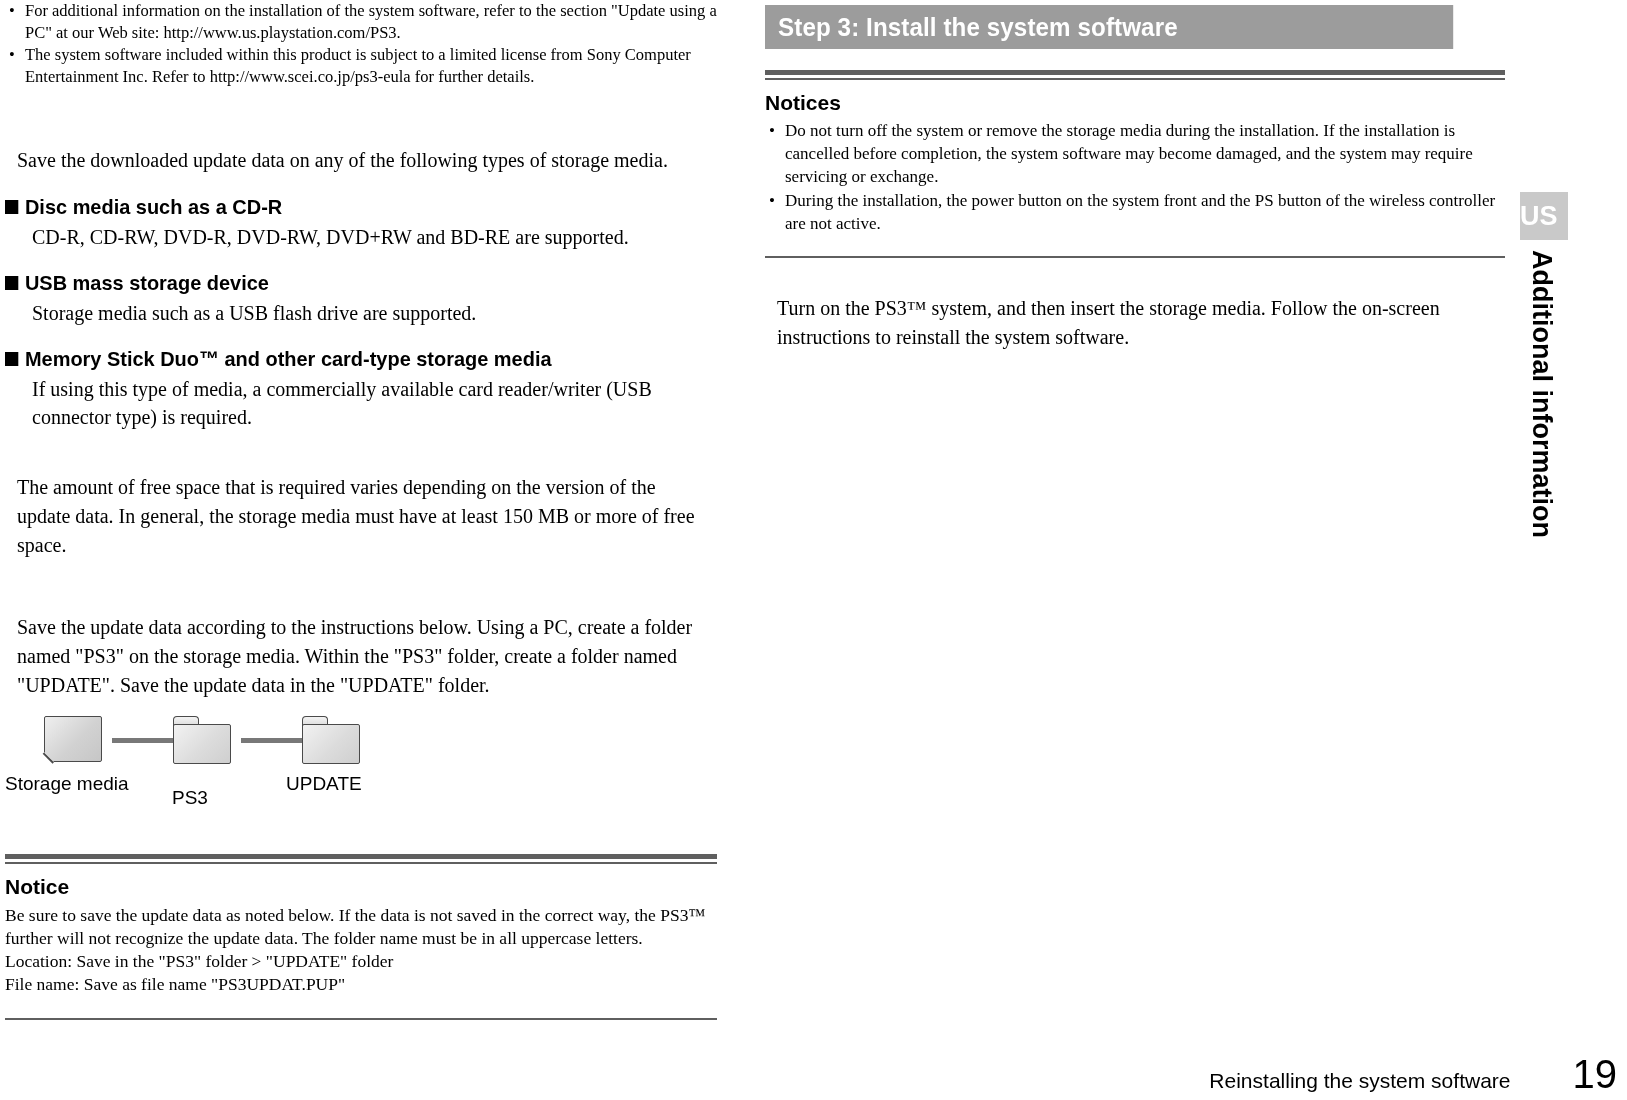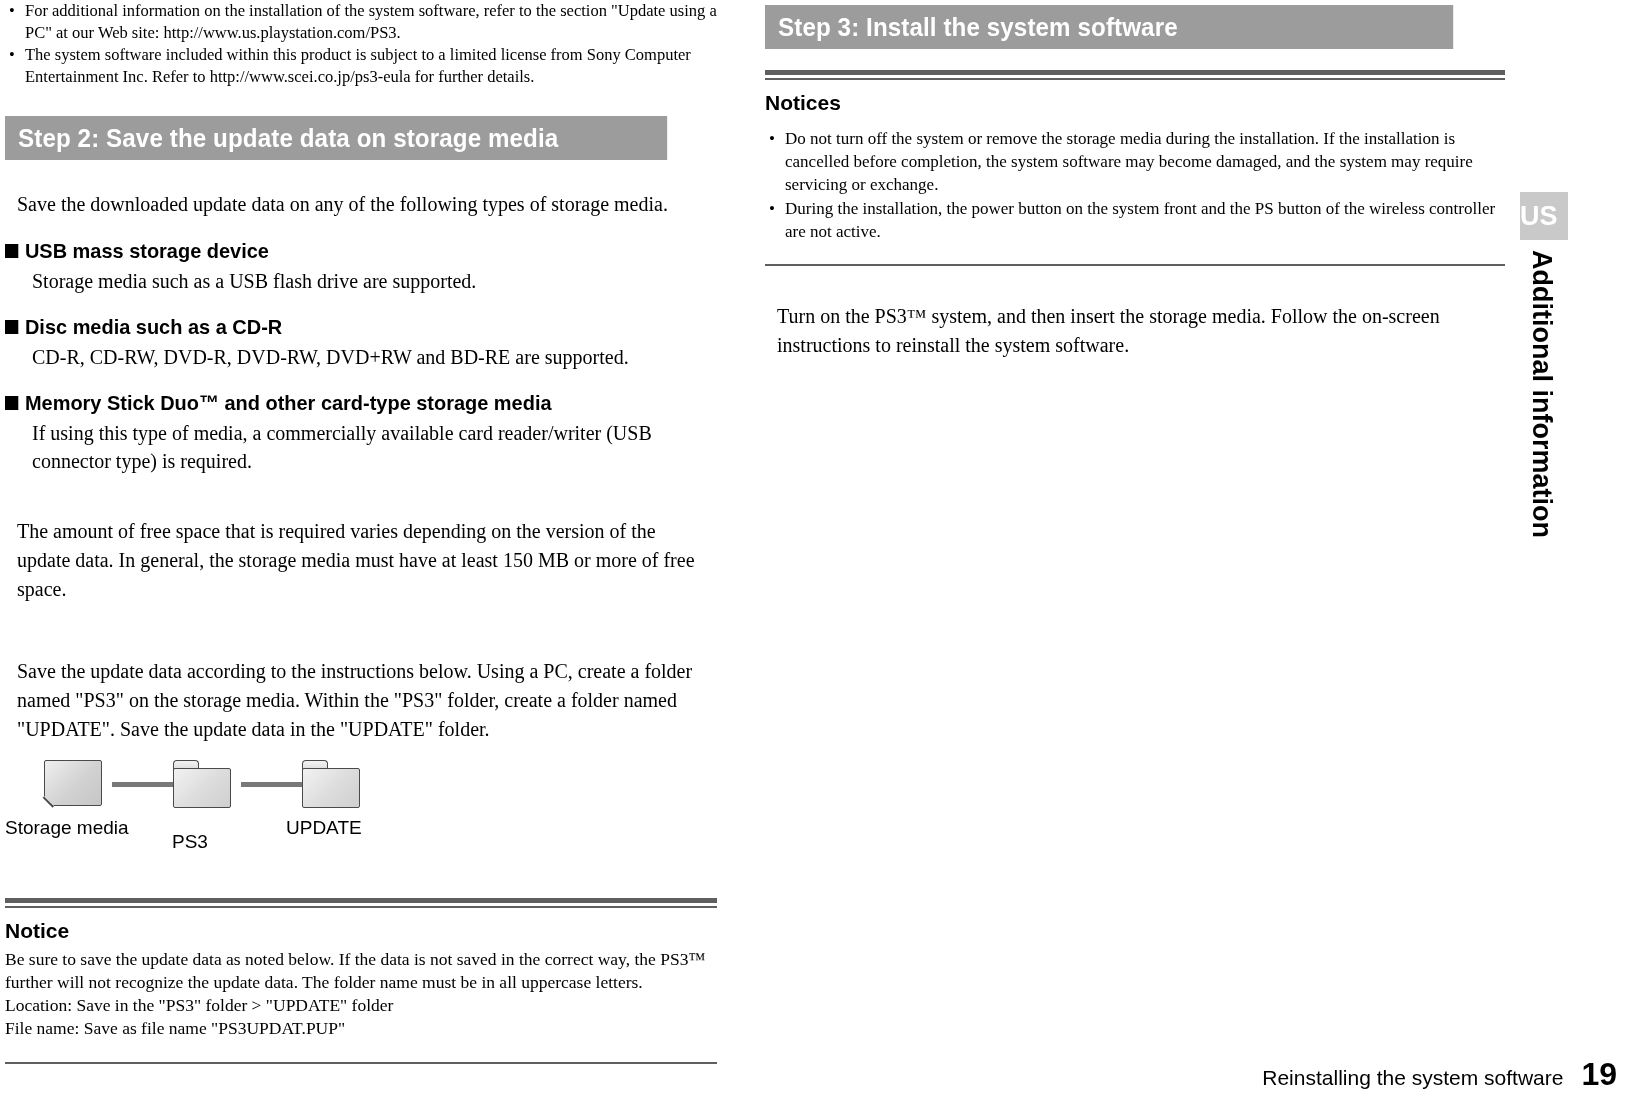--- a/index.html
+++ b/index.html
@@ -217,21 +217,21 @@
     line-height: 23px;
     margin: 0;
   }
 
   
   .notices-head {
     font-family: "Liberation Sans", sans-serif;
     font-weight: bold;
     font-size: 21px;
     line-height: 26px;
-    margin: 10px 0 11px 0;
+    margin: 10px 0 3px 0;
   }
   .notices-list {
     font-size: 17px;
     line-height: 23px;
   }
   .notices-list li { margin-bottom: 1px; }
 
   
   .side-tab {
     position: absolute;
@@ -269,65 +269,63 @@
     display: flex;
     align-items: baseline;
     gap: 18px;
   }
   .footer-text {
     font-family: "Liberation Sans", sans-serif;
     font-size: 21px;
   }
   .footer-page {
     font-family: "Liberation Sans", sans-serif;
-    font-weight: bold;
-    font-size: 32px;
+    font-weight: normal;
+    font-size: 40px;
     line-height: 40px;
+    margin-left: 44px;
   }
 </style>
 </head>
 <body>
 
 <div class="col-left">
 
   <ul class="bullets intro-bullets">
     <li>
       <span class="bullet-dot">•</span>
       <span>For additional information on the installation of the system software, refer to the section "Update using a PC" at our Web site: http://www.us.playstation.com/PS3.</span>
     </li>
     <li>
       <span class="bullet-dot">•</span>
       <span>The system software included within this product is subject to a limited license from Sony Computer Entertainment Inc. Refer to http://www.scei.co.jp/ps3-eula for further details.</span>
     </li>
   </ul>
 
   <div style="height:28px"></div>
 
-  <div class="step-bar-wrap">
-    <div class="step-bar">Step 2:  Save the update data on storage media</div>
+
+  <div style="height:18px"></div>
+
+  <p class="body">Save the downloaded update data on any of the following types of storage media.</p>
+
+  <div class="media-block">
+    <div class="media-head">
+      <span class="sq"></span>
+      <span>Disc media such as a CD-R</span>
+    </div>
+    <div class="media-desc">CD-R, CD-RW, DVD-R, DVD-RW, DVD+RW and BD-RE are supported.</div>
   </div>
-
-  <div style="height:18px"></div>
-
-  <p class="body">Save the downloaded update data on any of the following types of storage media.</p>
 
   <div class="media-block">
     <div class="media-head">
       <span class="sq"></span>
       <span>USB mass storage device</span>
     </div>
     <div class="media-desc">Storage media such as a USB flash drive are supported.</div>
-  </div>
-
-  <div class="media-block">
-    <div class="media-head">
-      <span class="sq"></span>
-      <span>Disc media such as a CD-R</span>
-    </div>
-    <div class="media-desc">CD-R, CD-RW, DVD-R, DVD-RW, DVD+RW and BD-RE are supported.</div>
   </div>
 
   <div class="media-block">
     <div class="media-head">
       <span class="sq"></span>
       <span>Memory Stick Duo™ and other card-type storage media</span>
     </div>
     <div class="media-desc">If using this type of media, a commercially available card reader/writer (USB connector type) is required.</div>
   </div>
 

